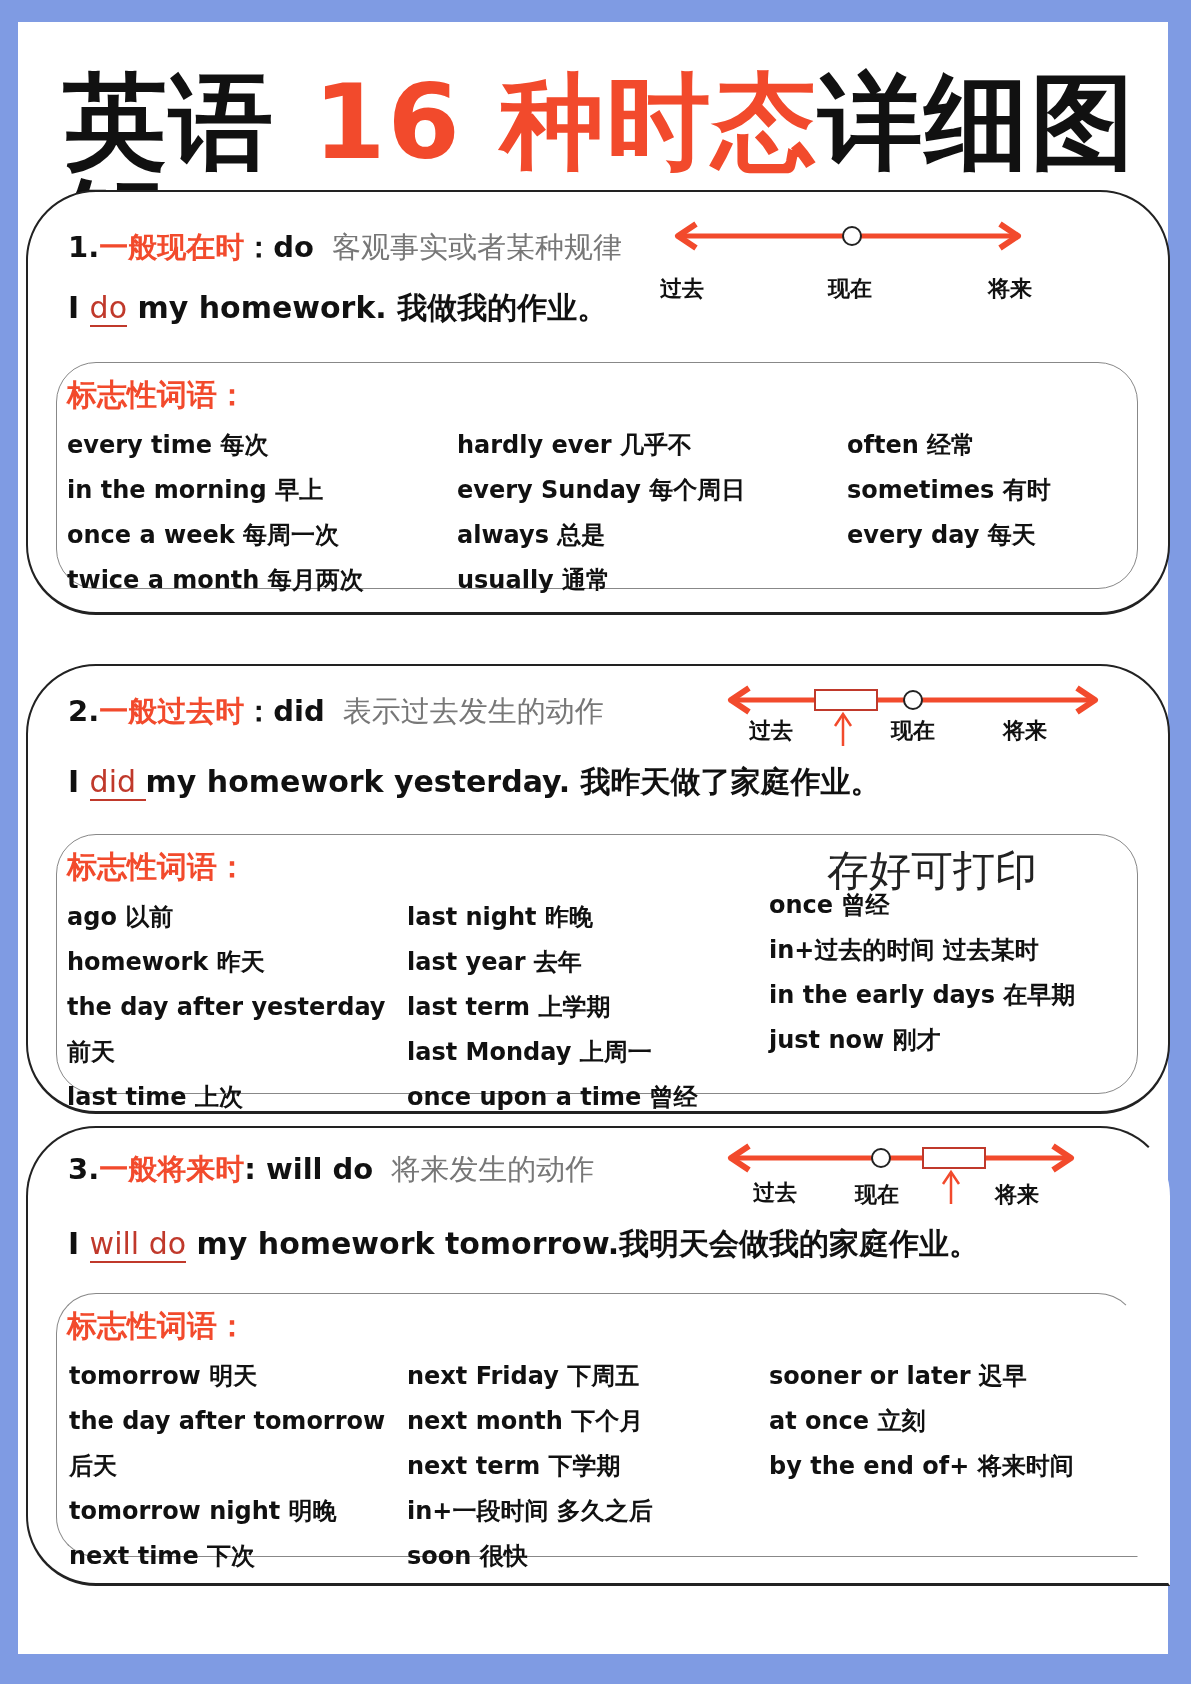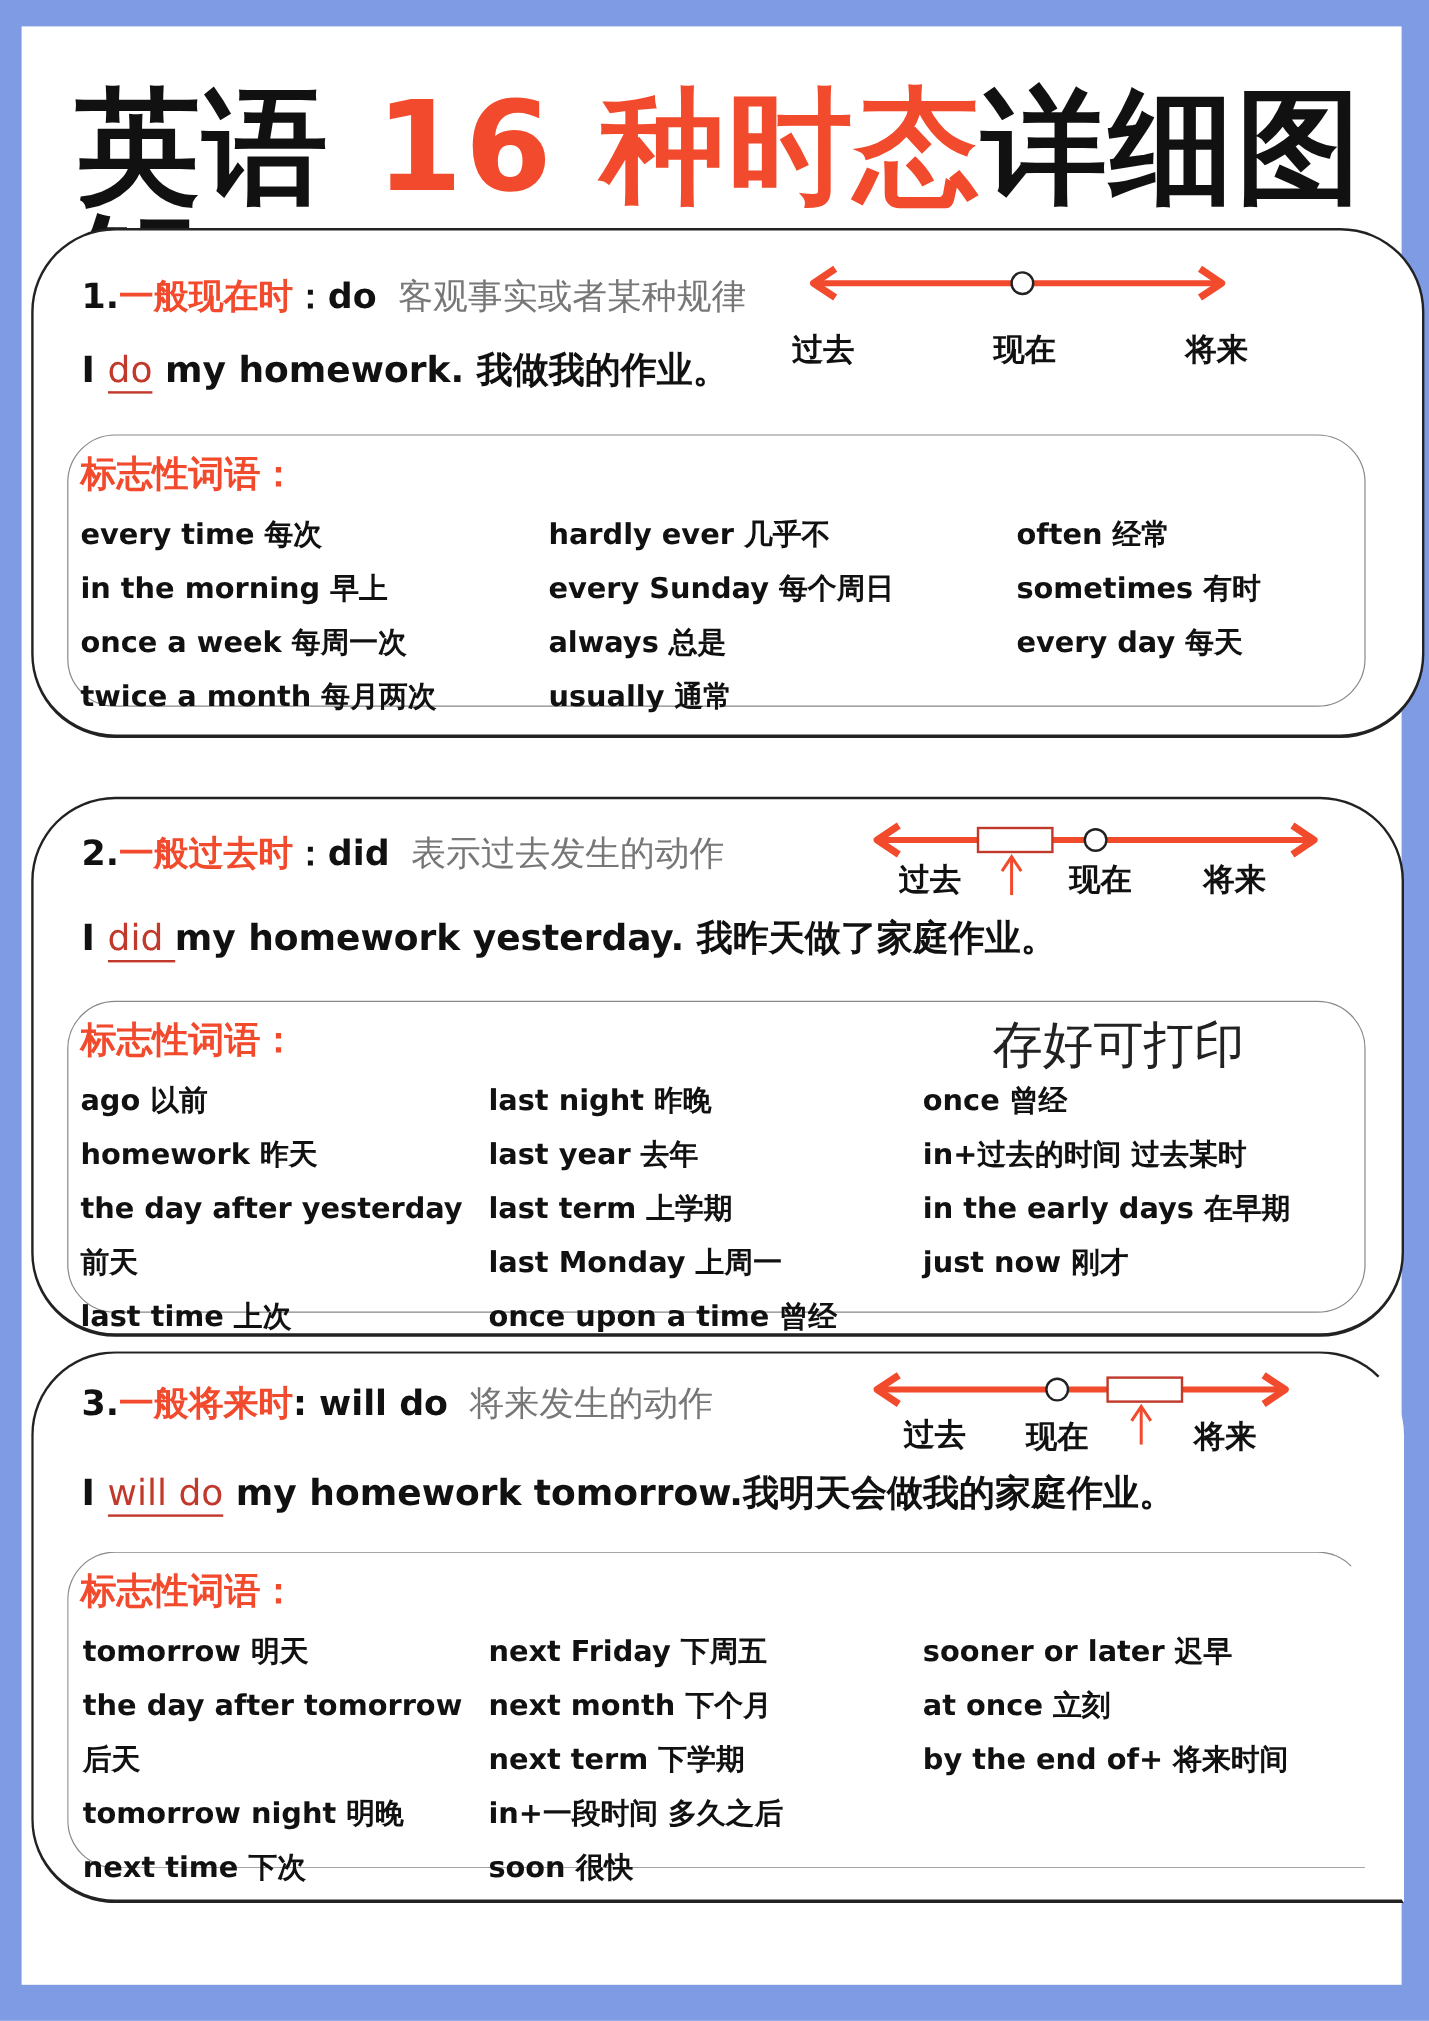--- a/index.html
+++ b/index.html
@@ -48,35 +48,35 @@
     position: absolute; left: 10px; top: 12px; font-size: 30px; font-weight: bold;
     color: #f24a2c;
   }
   .col { position: absolute; }
   .item {
     font-size: 24px; font-weight: bold; color: #111; line-height: 45px; height: 45px;
     white-space: nowrap;
   }
   .timeline { position: absolute; }
   .tl-label {
-    position: absolute; font-size: 26px; font-weight: bold; color: #111; white-space: nowrap;
+    position: absolute; font-size: 22px; font-weight: bold; color: #111; white-space: nowrap;
   }
   .stamp {
     position: absolute; font-size: 42px; color: #222; white-space: nowrap;
     font-family: "DejaVu Serif", serif;
   }
 </style>
 </head>
 <body>
 
 <div class="page">
 
   <div class="title"><span>英语 </span><span class="red">16 种时态</span><span>详细图解</span></div>
 
-  <div class="section" style="top:168px;height:420px;padding-left:17px;">
+  <div class="section" style="top:168px;height:420px;">
     <div class="sec-head" style="top:36px;">
       <span class="num">1.</span><span class="name">一般现在时</span><span>：do</span><span class="desc">客观事实或者某种规律</span>
     </div>
 
     <div class="timeline" style="left:640px;top:20px;width:360px;height:90px;">
       <svg width="360" height="50">
         <line x1="14" y1="24" x2="346" y2="24" stroke="#f24a2c" stroke-width="5"></line>
         <polyline points="28,12 10,24 28,36" fill="none" stroke="#f24a2c" stroke-width="6" stroke-linejoin="round"></polyline>
         <polyline points="332,12 350,24 332,36" fill="none" stroke="#f24a2c" stroke-width="6" stroke-linejoin="round"></polyline>
         <circle cx="184" cy="24" r="9" fill="#fff" stroke="#222" stroke-width="2"></circle>
@@ -146,21 +146,21 @@
         <div class="item">前天</div>
         <div class="item">last time 上次</div>
       </div>
       <div class="col" style="left:350px;top:60px;">
         <div class="item">last night 昨晚</div>
         <div class="item">last year 去年</div>
         <div class="item">last term 上学期</div>
         <div class="item">last Monday  上周一</div>
         <div class="item">once upon a time 曾经</div>
       </div>
-      <div class="col" style="left:712px;top:60px;">
+      <div class="col" style="left:712px;top:48px;">
         <div class="item">once 曾经</div>
         <div class="item">in+过去的时间  过去某时</div>
         <div class="item">in the early days  在早期</div>
         <div class="item">just now  刚才</div>
       </div>
     </div>
   </div>
 
   <div class="section" style="top:1104px;height:455px;border-bottom-right-radius:0;border-right-color:transparent;">
     <div class="sec-head" style="top:22px;">

